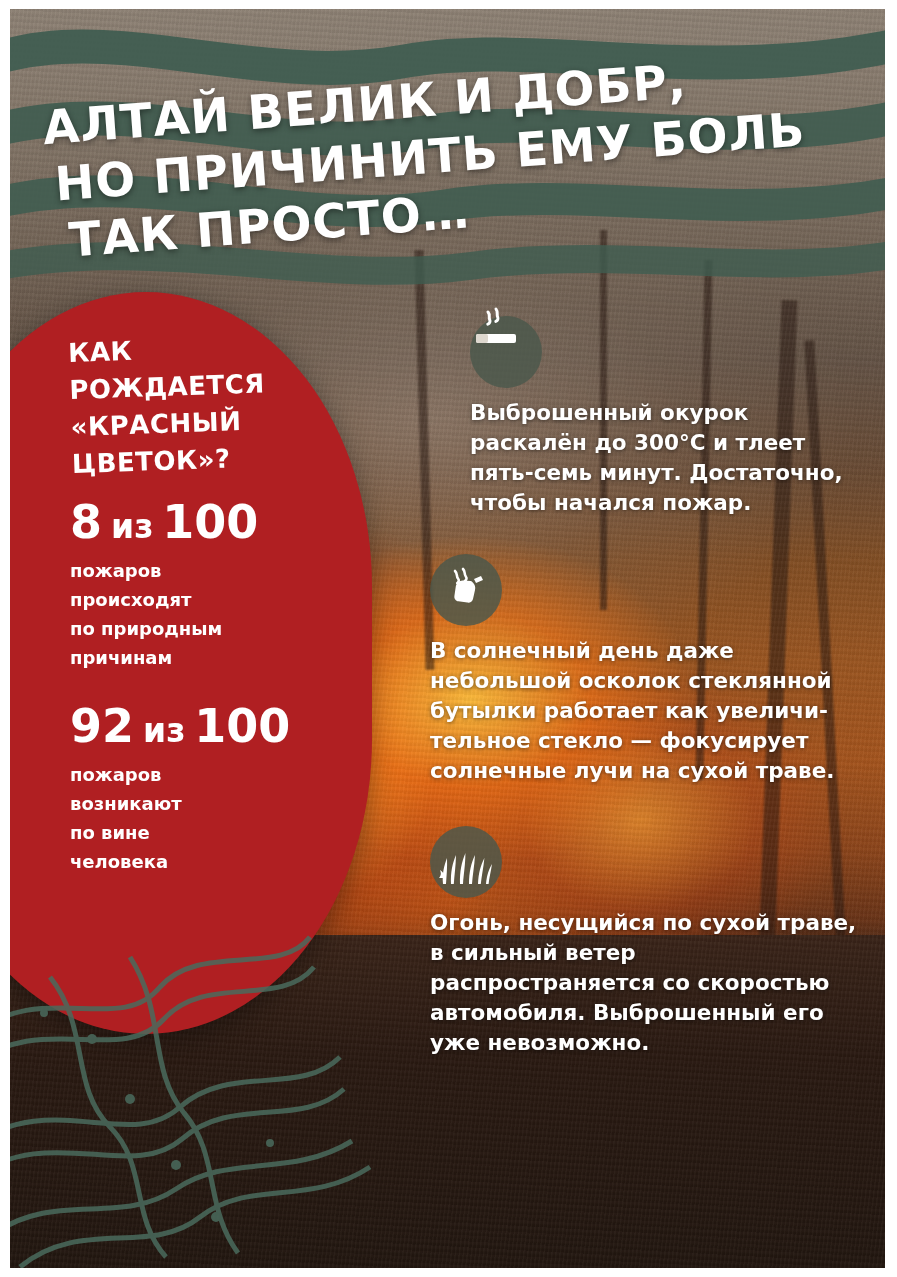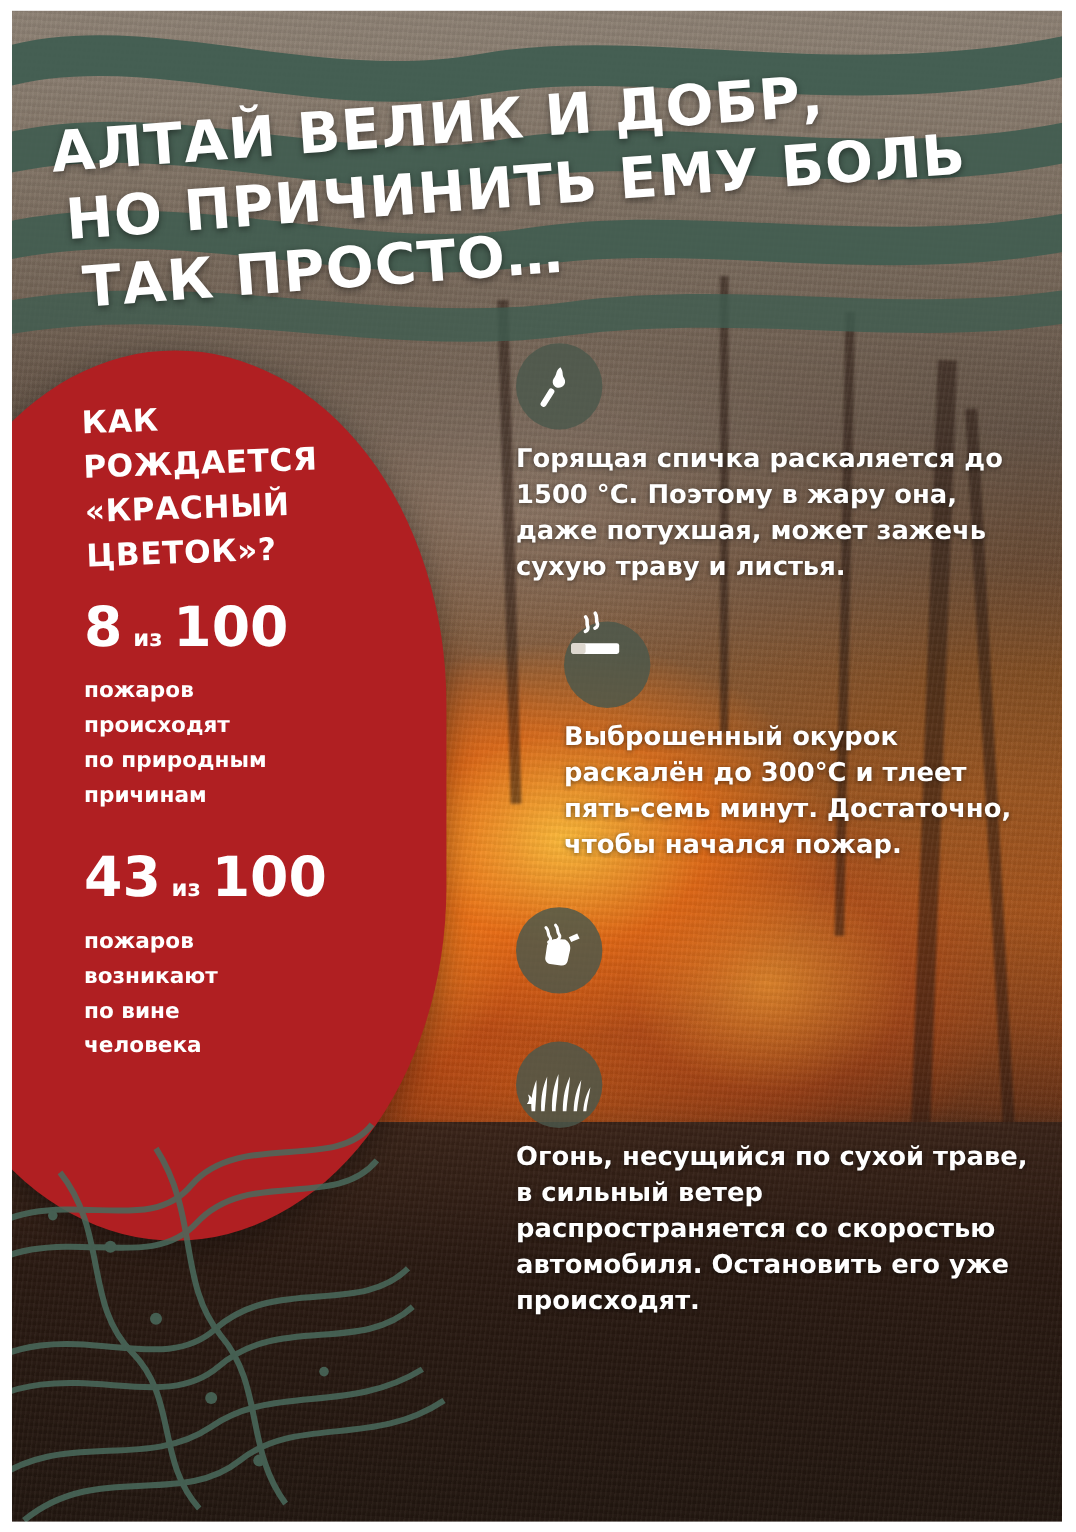--- a/index.html
+++ b/index.html
@@ -144,21 +144,21 @@
   .stat-big {
     font-family: "DejaVu Sans", sans-serif;
     font-weight: bold;
     font-size: 46px;
     line-height: 52px;
     display: flex;
     align-items: baseline;
     gap: 9px;
   }
   .stat-big .iz {
-    font-size: 19px;
+    font-size: 33px;
     font-weight: bold;
   }
   .stat-text {
     font-family: "DejaVu Sans", sans-serif;
     font-weight: bold;
     font-size: 18px;
     line-height: 29px;
     margin-top: 3px;
   }
 
@@ -250,42 +250,33 @@
         <span>100</span>
       </div>
       <div class="stat-text" style="white-space:pre-line;">пожаров
 происходят
 по природным
 причинам</div>
     </div>
 
     <div class="stat-block" style="margin-top:28px;">
       <div class="stat-big">
-        <span>43</span>
+        <span>92</span>
         <span class="iz">из</span>
         <span>100</span>
       </div>
       <div class="stat-text" style="white-space:pre-line;">пожаров
 возникают
 по вине
 человека</div>
     </div>
   </div>
 
   <div class="facts">
 
-    <div class="fact">
-      <div class="fact-icon">
-        <svg width="44" height="44" viewBox="0 0 44 44">
-          <path d="M23 6c3 4 1 6 3 9 1.6 2.4 1.2 6-2 7.6-3.4 1.7-7-.4-7.4-3.8-.3-2.6 1.4-3.6 2.4-6 .9-2.2.8-4.6 4-6.8z" fill="#ffffff"></path>
-          <rect x="10" y="23" width="5" height="17" rx="2.3" transform="rotate(32 12.5 31)" fill="#ffffff"></rect>
-        </svg>
-      </div>
-      <div class="fact-text">Горящая спичка раскаляется до 1500 °С. Поэтому в жару она, даже потухшая, может зажечь сухую траву и листья.</div>
-    </div>
 
     <div class="fact" style="margin-top:30px;margin-left:40px;">
       <div class="fact-icon" style="position:relative;">
         <svg width="62" height="56" viewBox="0 0 62 56" style="position:absolute; left:-2px; top:-10px;">
           <path d="M20 6c2.5 3 .5 5 1.6 7.4.9 2 .2 4-1.8 4.8" stroke="#ffffff" stroke-width="3" fill="none" stroke-linecap="round"></path>
           <path d="M28 3c2.4 3.4.4 5.4 1.6 7.8.9 1.9.2 3.8-1.8 4.6" stroke="#ffffff" stroke-width="3" fill="none" stroke-linecap="round"></path>
           <rect x="8" y="28" width="40" height="9" rx="2" fill="#ffffff"></rect>
           <rect x="8" y="28" width="12" height="9" rx="2" fill="#ded8cf"></rect>
         </svg>
       </div>
@@ -294,37 +285,38 @@
 
     <div class="fact" style="margin-top:36px;">
       <div class="fact-icon">
         <svg width="50" height="50" viewBox="0 0 50 50">
           <path d="M14 6c3 3 1 5 3 7.5 1.3 1.7 1 3.6-.8 4.6" stroke="#ffffff" stroke-width="2.6" fill="none" stroke-linecap="round"></path>
           <path d="M22 4c2.8 3 .8 5 2.8 7.5 1.2 1.5.9 3.4-.9 4.3" stroke="#ffffff" stroke-width="2.6" fill="none" stroke-linecap="round"></path>
           <path d="M30 16c3 2 5 5 4 9l-2 9c-.6 2.5-3 4-5.6 3.6l-9-1.3c-2.6-.4-4.4-2.8-4-5.4l1.3-9c.5-3.6 3.6-6.2 7-6.4z" fill="#ffffff"></path>
           <path d="M33 14l7-3 2 4-7 3z" fill="#ffffff"></path>
         </svg>
       </div>
+      <div class="fact-text">В солнечный день даже небольшой осколок стеклянной бутылки работает как увеличи-тельное стекло — фокусирует солнечные лучи на сухой траве.</div>
     </div>
 
     <div class="fact" style="margin-top:40px;">
       <div class="fact-icon">
         <svg width="66" height="56" viewBox="0 0 66 56">
           <g fill="#ffffff">
             <path d="M10 50c-1-10 1-18 4-26 .4 10-.5 18-1 26z"></path>
             <path d="M18 50c-.6-12 1.6-21 5-29-.2 11-1.6 20-2.2 29z"></path>
             <path d="M27 50c-.4-13 1.8-22 5.4-31 0 12-1.8 21-2.4 31z"></path>
             <path d="M36 50c0-12 2.2-21 6-29-.6 11-2.4 20-3 29z"></path>
             <path d="M45 50c.4-11 2.8-19 6.4-26-1 10-2.8 18-3.6 26z"></path>
             <path d="M53 50c.8-9 3-15 6-20-1.2 8-2.8 14-3.4 20z"></path>
           </g>
           <path d="M6 44c2.6-3 2-5.4 1-8 3 1.6 4.6 4.4 4.4 8z" fill="#ffffff"></path>
         </svg>
       </div>
-      <div class="fact-text">Огонь, несущийся по сухой траве, в сильный ветер распространяется со скоростью автомобиля. Остановить его уже происходят.</div>
+      <div class="fact-text">Огонь, несущийся по сухой траве, в сильный ветер распространяется со скоростью автомобиля. Выброшенный его уже невозможно.</div>
     </div>
 
   </div>
 
   <svg class="ornament" viewBox="0 0 420 360">
     <g fill="none" stroke="#4a6b5d" stroke-width="5">
       <path d="M-10,120 C60,60 140,120 180,70 C220,25 300,60 330,20"></path>
       <path d="M-10,150 C60,92 140,150 184,102 C226,56 300,92 334,50"></path>
       <path d="M-10,230 C70,170 150,236 200,190 C250,146 320,180 360,140"></path>
       <path d="M-10,262 C70,204 150,266 202,222 C252,178 320,212 364,172"></path>

